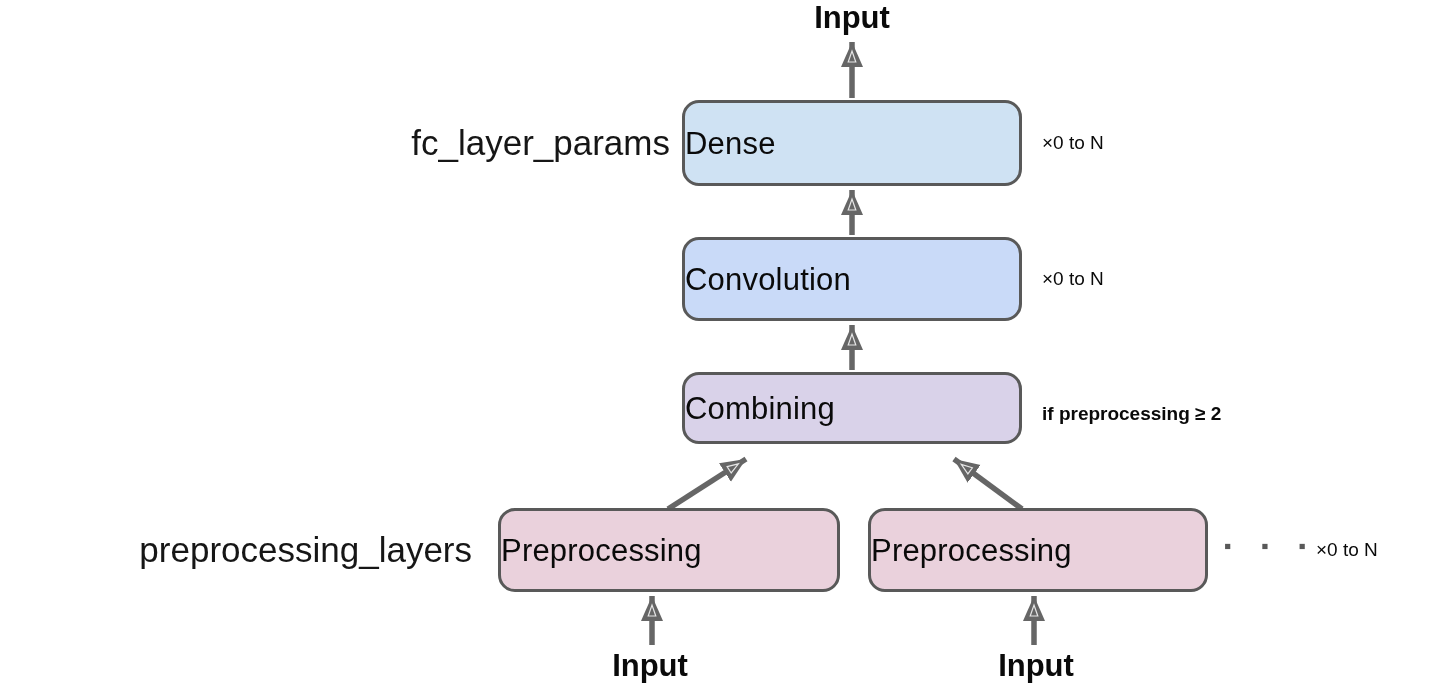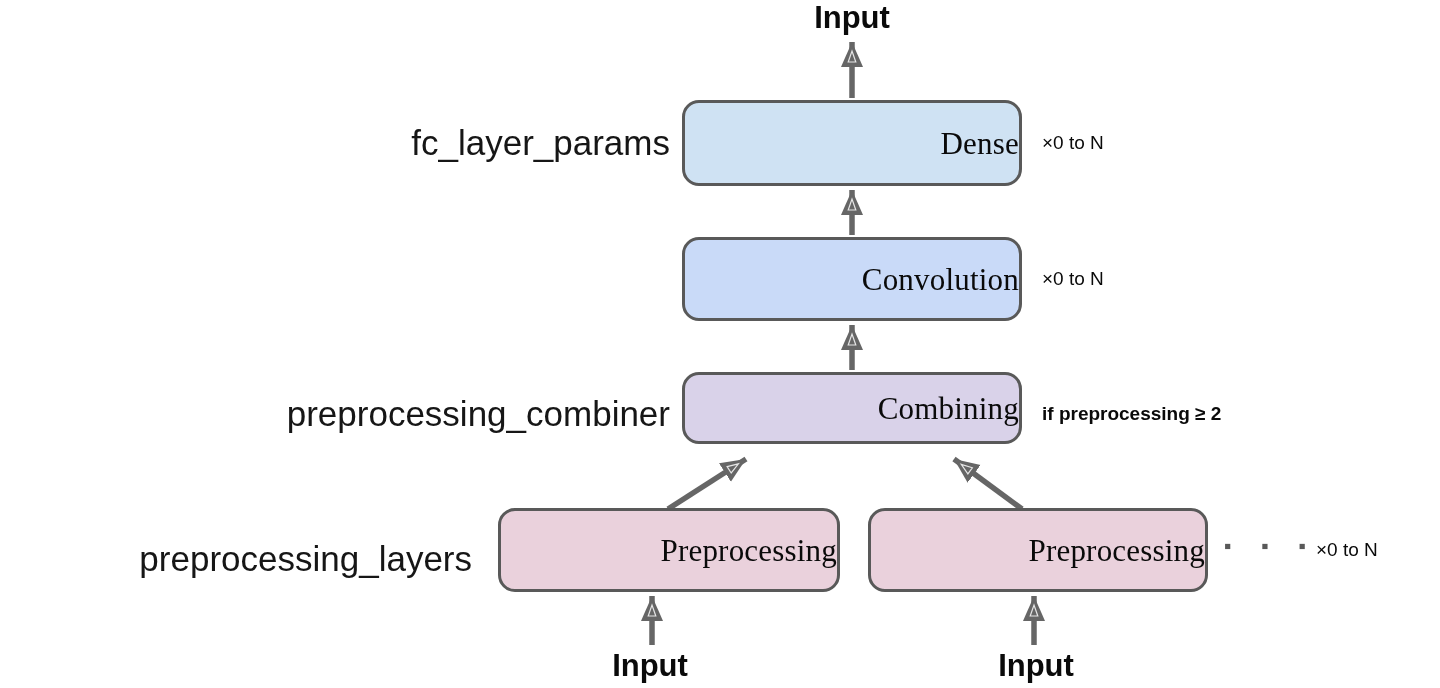--- a/index.html
+++ b/index.html
@@ -6,22 +6,22 @@
   html,body { margin:0; padding:0; background:#ffffff; }
   .canvas {
     position:relative; width:1440px; height:688px; background:#ffffff;
     font-family:"Liberation Sans", sans-serif; color:var(--ink); overflow:hidden;
   }
   .arrow-layer { position:absolute; left:0; top:0; width:1440px; height:688px; }
   .arrow-layer line { stroke:var(--arrow); stroke-width:5.5; }
   .node {
     position:absolute; box-sizing:border-box;
     border:3px solid var(--border); border-radius:17px;
-    display:flex; align-items:center; justify-content:flex-end;
-    font-size:31px; line-height:1; letter-spacing:0.2px;font-family:Liberation Serif, serif;
+    display:flex; align-items:center; justify-content:flex-start;
+    font-size:31px; line-height:1; letter-spacing:0.2px;
   }
   .param {
     position:absolute; left:0; width:670px; text-align:right;
     font-family:Liberation Sans, sans-serif; font-size:35px; line-height:46px;
     color:#161616; white-space:nowrap;
   }
   .annot {
     position:absolute; left:1042px; font-size:19px; line-height:44px; white-space:nowrap;
   }
   .terminal {
@@ -62,27 +62,26 @@
   <div class="node" style="left: 682px; top: 100px; width: 340px; height: 86px; background-color: rgb(207, 226, 243);">
     <span>Dense</span>
   </div>
   <div class="annot" style="top:121px;">×0 to N</div>
 
   <div class="node" style="left: 682px; top: 237px; width: 340px; height: 84px; background-color: rgb(201, 218, 248);">
     <span>Convolution</span>
   </div>
   <div class="annot" style="top:257px;">×0 to N</div>
 
-  <div class="param" style="top:391px;">preprocessing_combiner</div>
   <div class="node" style="left: 682px; top: 372px; width: 340px; height: 72px; background-color: rgb(217, 210, 233);">
     <span>Combining</span>
   </div>
   <div class="annot" style="top:392px;font-weight:bold;">if preprocessing ≥ 2</div>
 
-  <div class="param" style="top:527px; width:472px;margin-top:9px;">preprocessing_layers</div>
+  <div class="param" style="top:527px; width:472px;">preprocessing_layers</div>
   <div class="node" style="left: 498px; top: 508px; width: 342px; height: 84px; background-color: rgb(234, 209, 220);">
     <span>Preprocessing</span>
   </div>
   <div class="node" style="left: 868px; top: 508px; width: 340px; height: 84px; background-color: rgb(234, 209, 220);">
     <span>Preprocessing</span>
   </div>
   <div class="ellipsis">▪ ▪ ▪</div>
   <div class="annot" style="left:1316px; top:528px;">×0 to N</div>
 
 </div>

